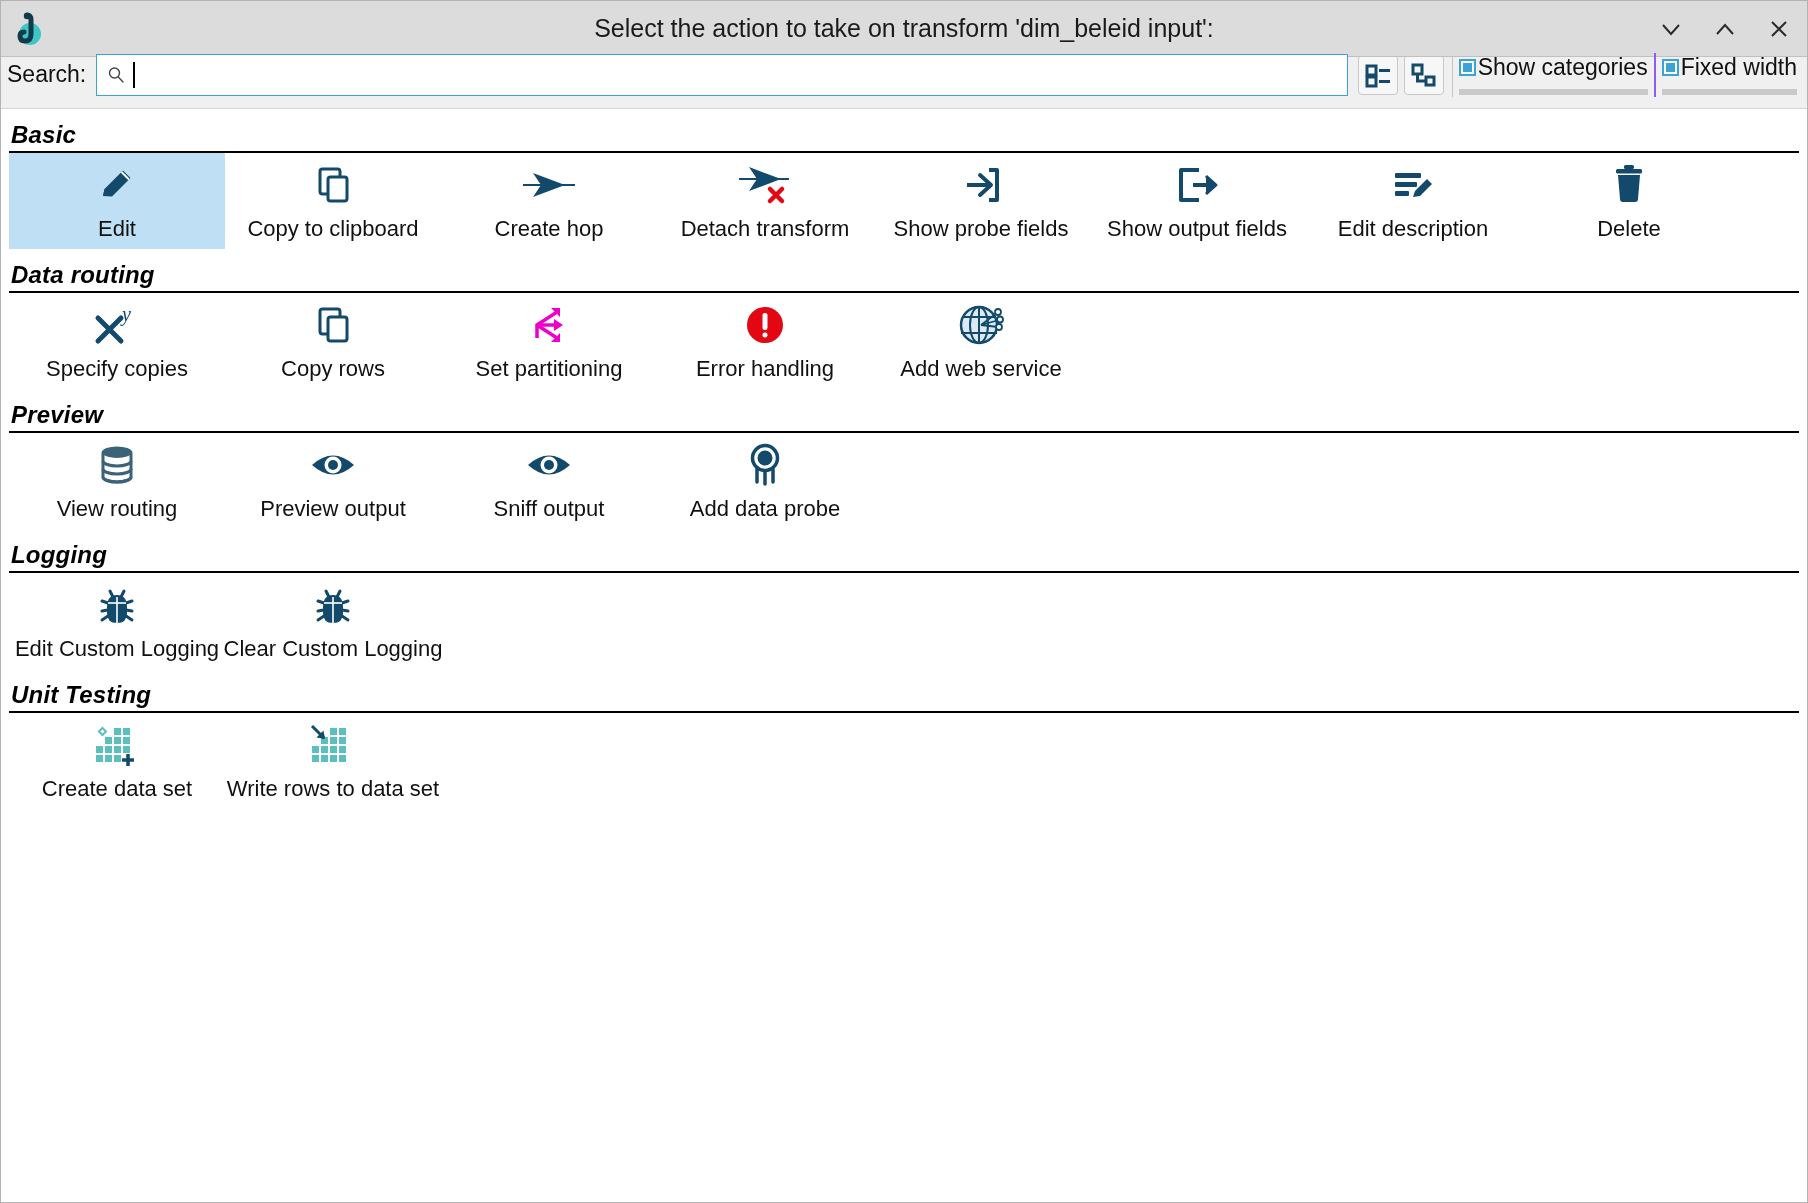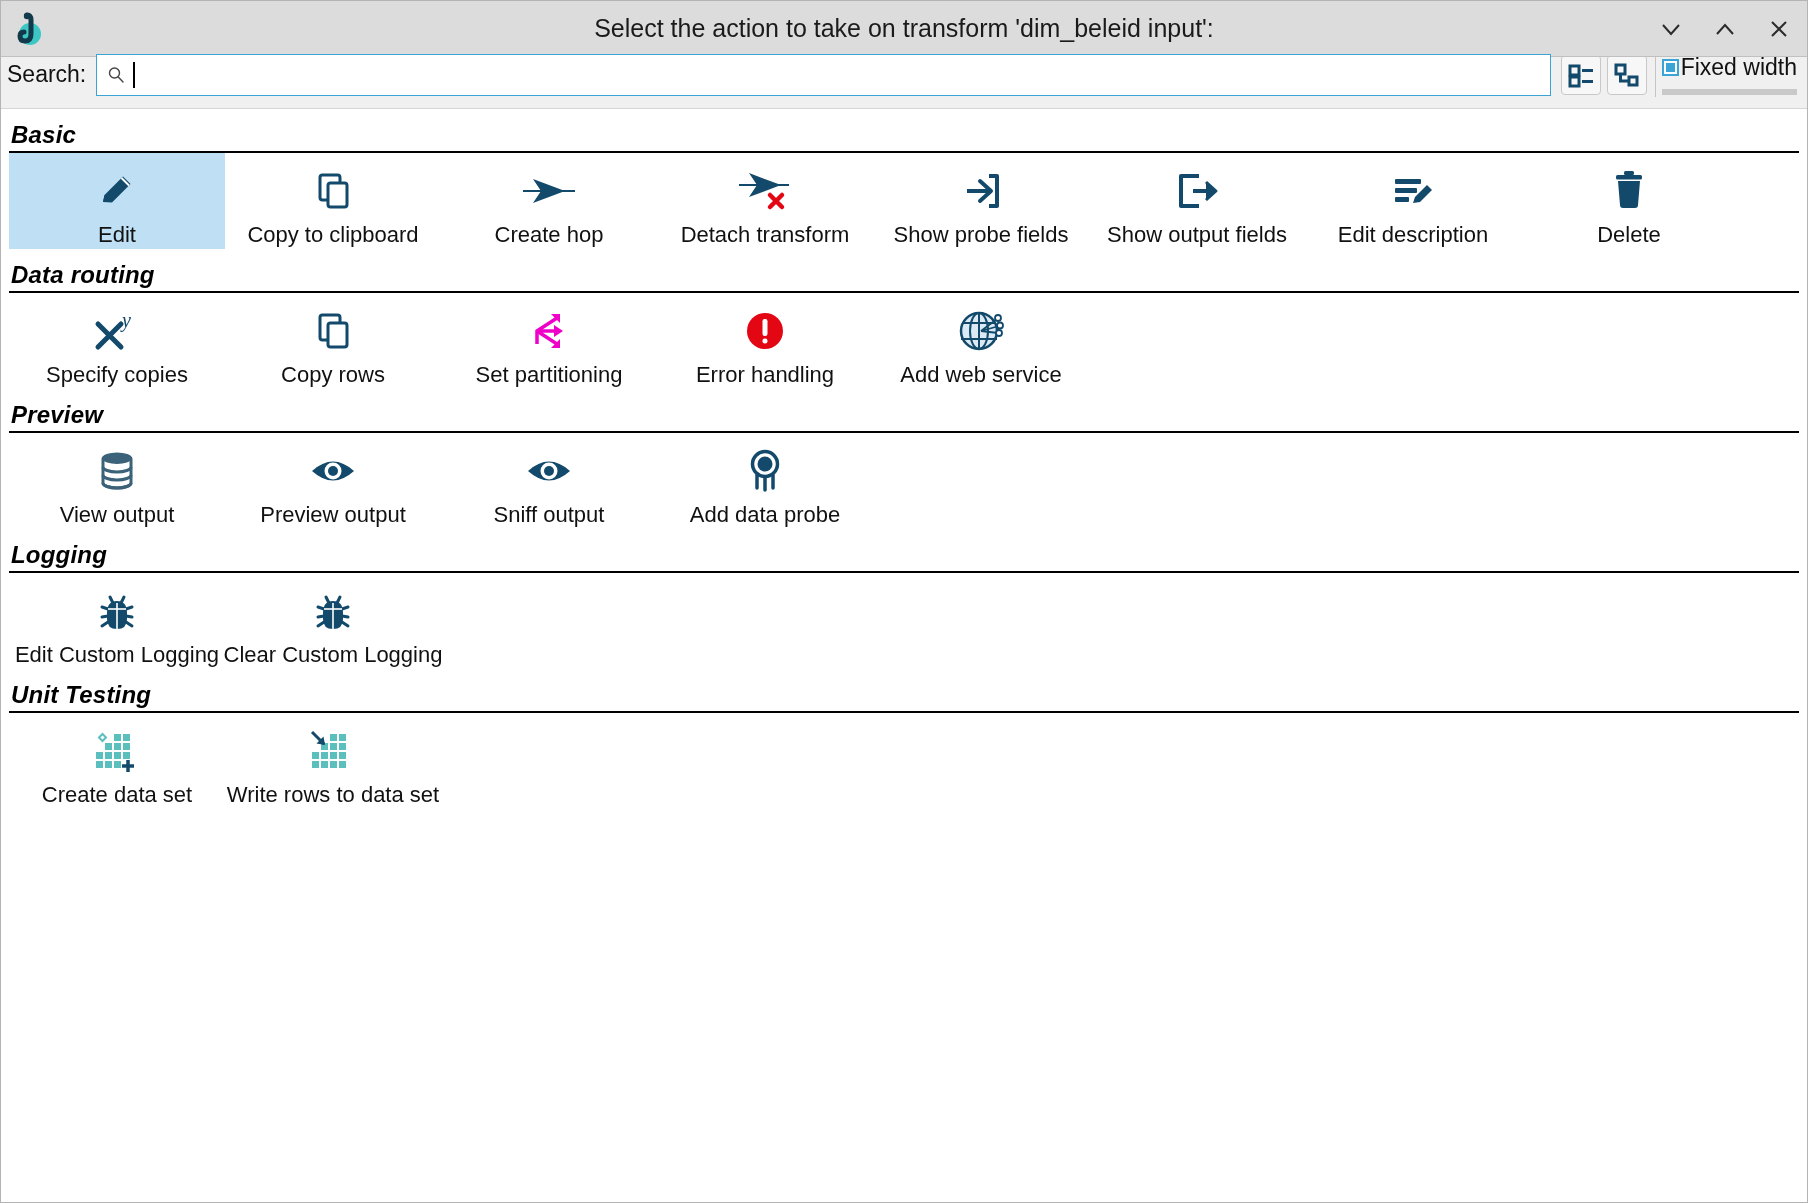--- a/index.html
+++ b/index.html
@@ -154,21 +154,21 @@
   }
   .cat-items {
     display: flex; flex-wrap: wrap;
     align-items: flex-start;
   }
   .action {
     width: 216px;
     height: 96px;
     display: flex; flex-direction: column;
     align-items: center; justify-content: flex-start;
-    padding-top: 14px;
+    padding-top: 8px;
     cursor: pointer;
   }
   .action.selected { background: #bfdff5; }
   .action-icon {
     height: 48px;
     display: flex; align-items: center; justify-content: center;
   }
   .action-label {
     margin-top: 6px;
     font-size: 22px;
@@ -239,20 +239,25 @@
           <rect x="3" y="4" width="9" height="9" fill="none" stroke="#134a6b" stroke-width="3"></rect>
           <rect x="16" y="16" width="8" height="8" fill="none" stroke="#134a6b" stroke-width="3"></rect>
           <path d="M7.5 13 L7.5 20 L16 20" fill="none" stroke="#134a6b" stroke-width="3"></path>
         </svg>
       </div>
     </div>
 
     <div class="check-group">
       <div class="check-item">
         <span class="cbx"></span>
+        <span class="check-label">Show categories</span>
+        <span class="check-underline"></span>
+      </div>
+      <div class="check-item">
+        <span class="cbx"></span>
         <span class="check-label">Fixed width</span>
         <span class="check-underline"></span>
       </div>
     </div>
   </div>
 
   <div class="content" id="content">
       <div class="category">
         <div class="cat-header">Basic</div>
         <div class="cat-items">
@@ -403,21 +408,21 @@
           <div class="action">
             <div class="action-icon">
               <svg width="44" height="44" viewBox="0 0 44 44">
       <path d="M8 10 a14 5 0 0 1 28 0 v24 a14 5 0 0 1 -28 0 Z" fill="#ffffff" stroke="#3b6278" stroke-width="3"></path>
       <ellipse cx="22" cy="10" rx="14" ry="5" fill="#3b6278"></ellipse>
       <path d="M8 18 a14 5 0 0 0 28 0" fill="none" stroke="#3b6278" stroke-width="3"></path>
       <path d="M8 26 a14 5 0 0 0 28 0" fill="none" stroke="#3b6278" stroke-width="3"></path>
       <path d="M8 34 a14 5 0 0 0 28 0" fill="none" stroke="#3b6278" stroke-width="3"></path>
     </svg>
             </div>
-            <div class="action-label">View output</div>
+            <div class="action-label">View routing</div>
           </div>
           <div class="action">
             <div class="action-icon">
               <svg width="48" height="36" viewBox="0 0 48 36">
       <path d="M3 18 Q24 -1 45 18 Q24 37 3 18 Z" fill="#134a6b"></path>
       <circle cx="24" cy="18" r="8.5" fill="#fff"></circle>
       <circle cx="24" cy="18" r="5" fill="#134a6b"></circle>
     </svg>
             </div>
             <div class="action-label">Preview output</div>

